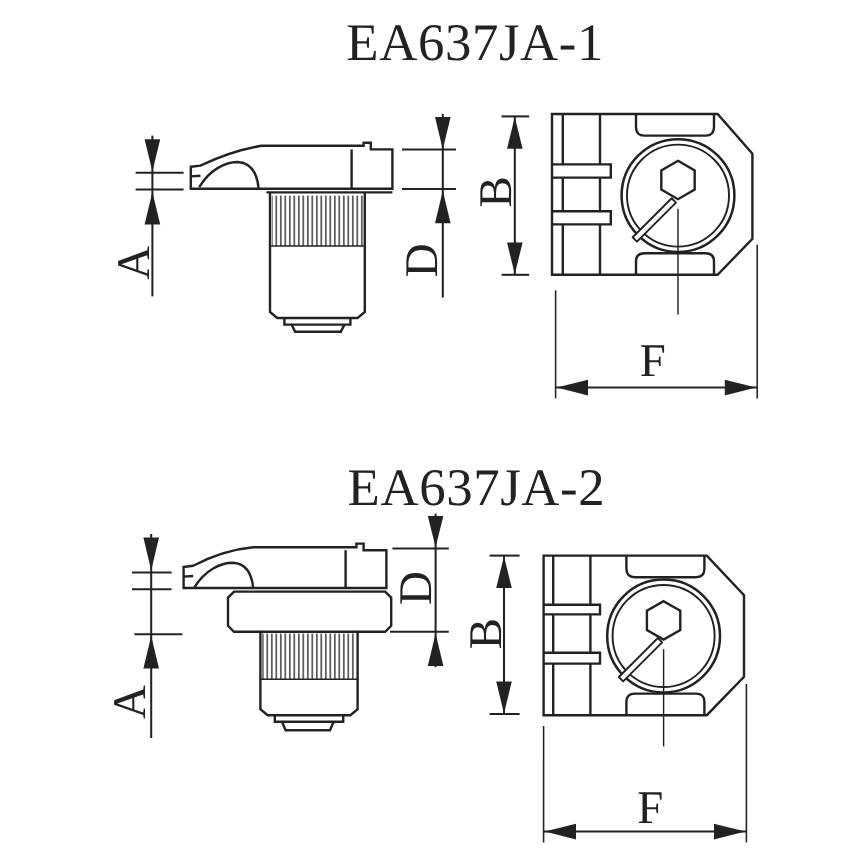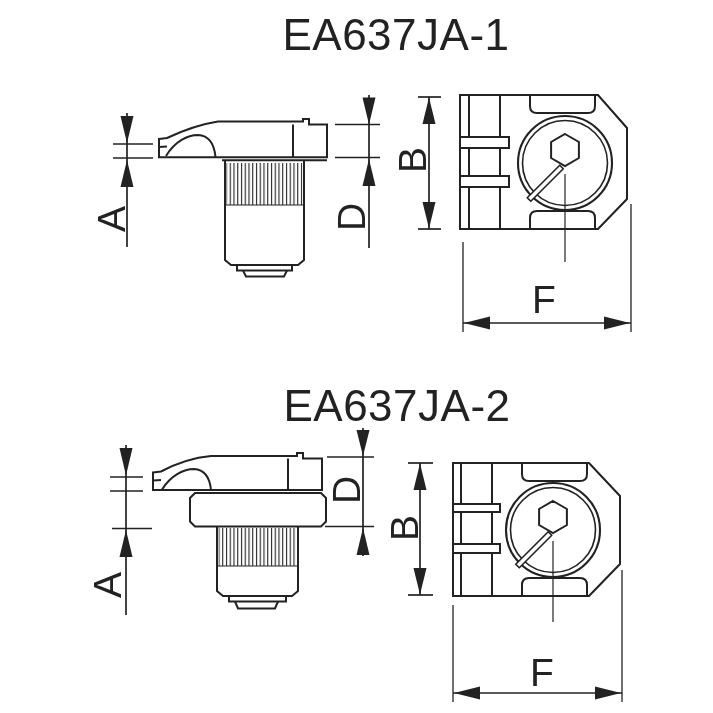--- a/index.html
+++ b/index.html
@@ -1,18 +1,18 @@
 <!DOCTYPE html>
 <html><head>
 <meta charset="utf-8">
 <style>
   html,body{margin:0;padding:0;background:#fff;}
   #stage{
     position:relative;width:713px;height:713px;background:#fff;
-    font-family:Liberation Sans, sans-serif;overflow:hidden;
+    font-family:Liberation Serif, serif;overflow:hidden;
   }
   svg{display:block}
   .ln{fill:none;stroke:#222;stroke-width:2;stroke-linejoin:miter;stroke-linecap:butt}
   .thin{fill:none;stroke:#222;stroke-width:1.2}
   .dim{fill:none;stroke:#222;stroke-width:1.7}
   .tick{fill:none;stroke:#222;stroke-width:1.7}
   .ext{fill:none;stroke:#222;stroke-width:1.3}
   .ah{fill:#222;stroke:none}
   .ring-outer{fill:none;stroke:#222;stroke-width:2.1}
   .ring-inner{fill:none;stroke:#222;stroke-width:1.6}

